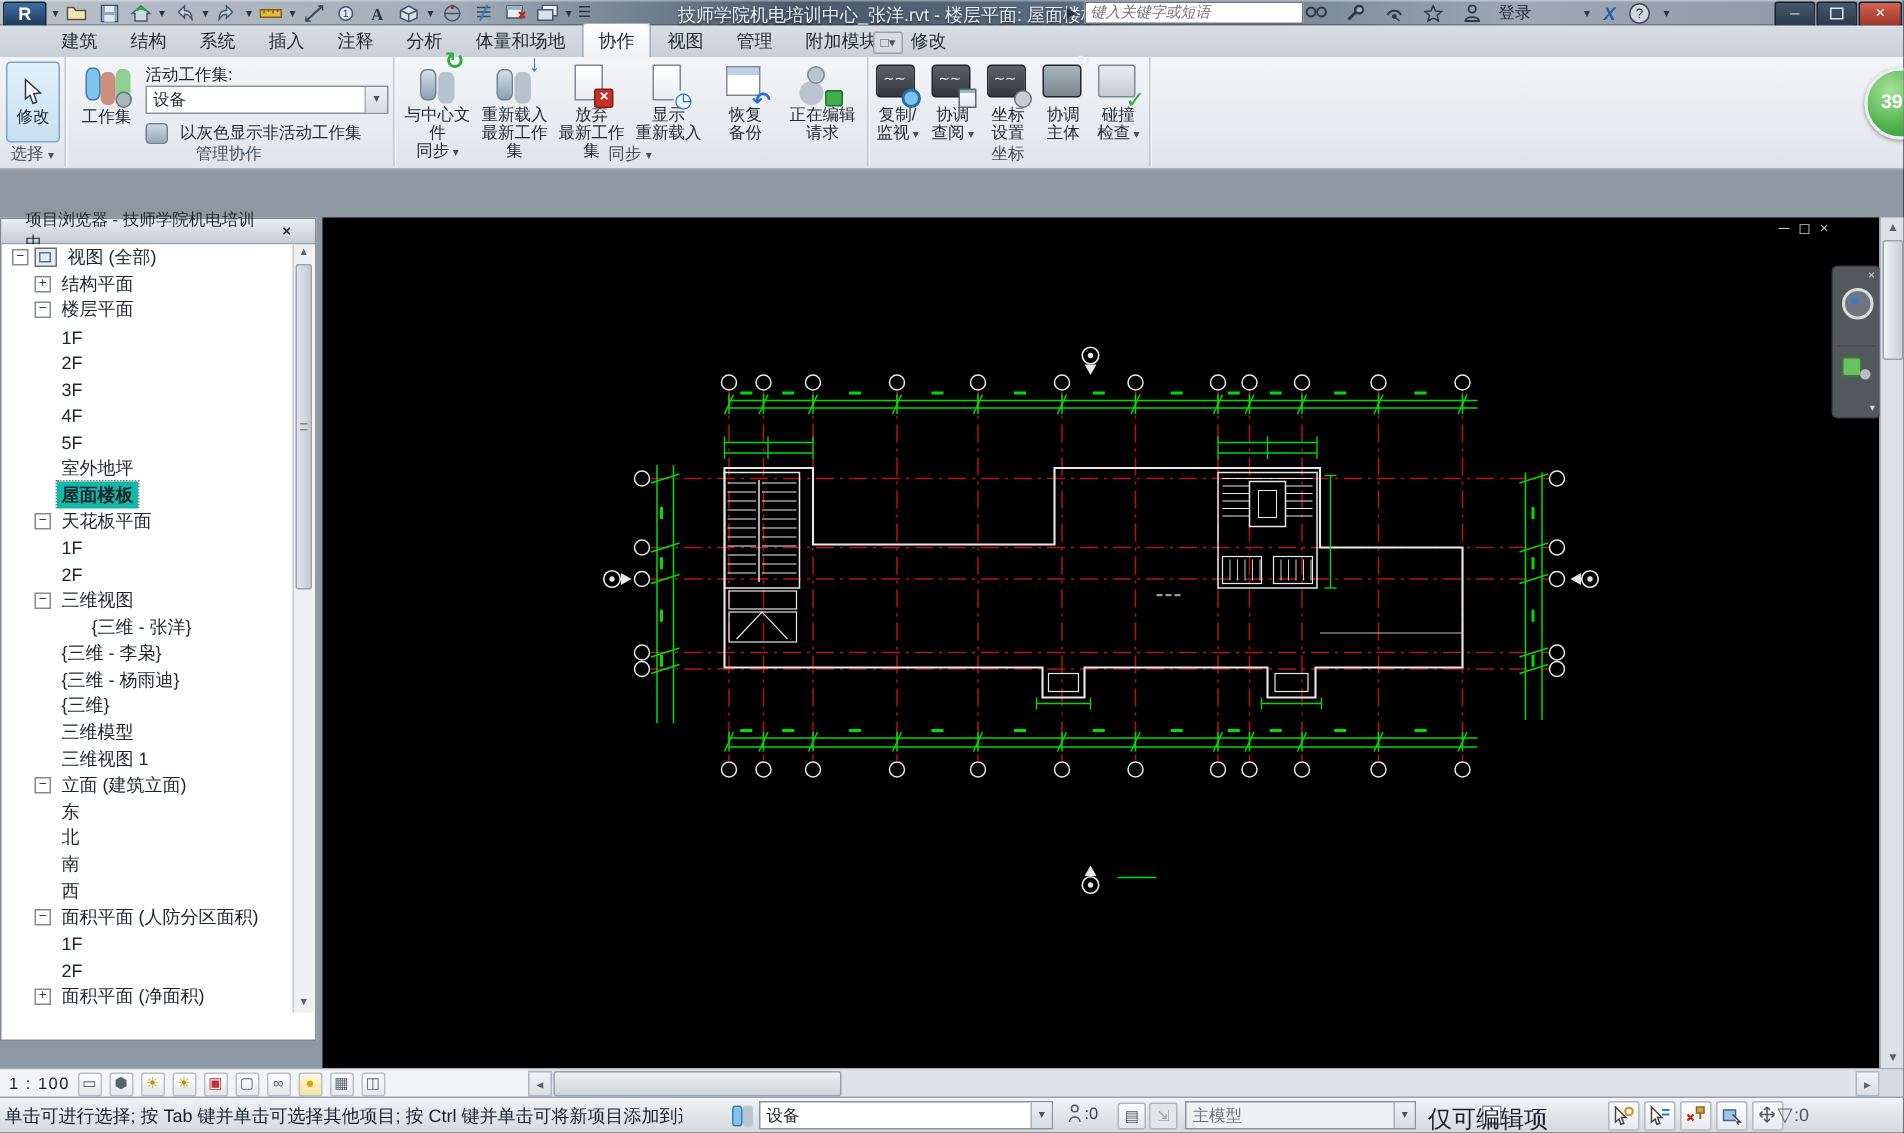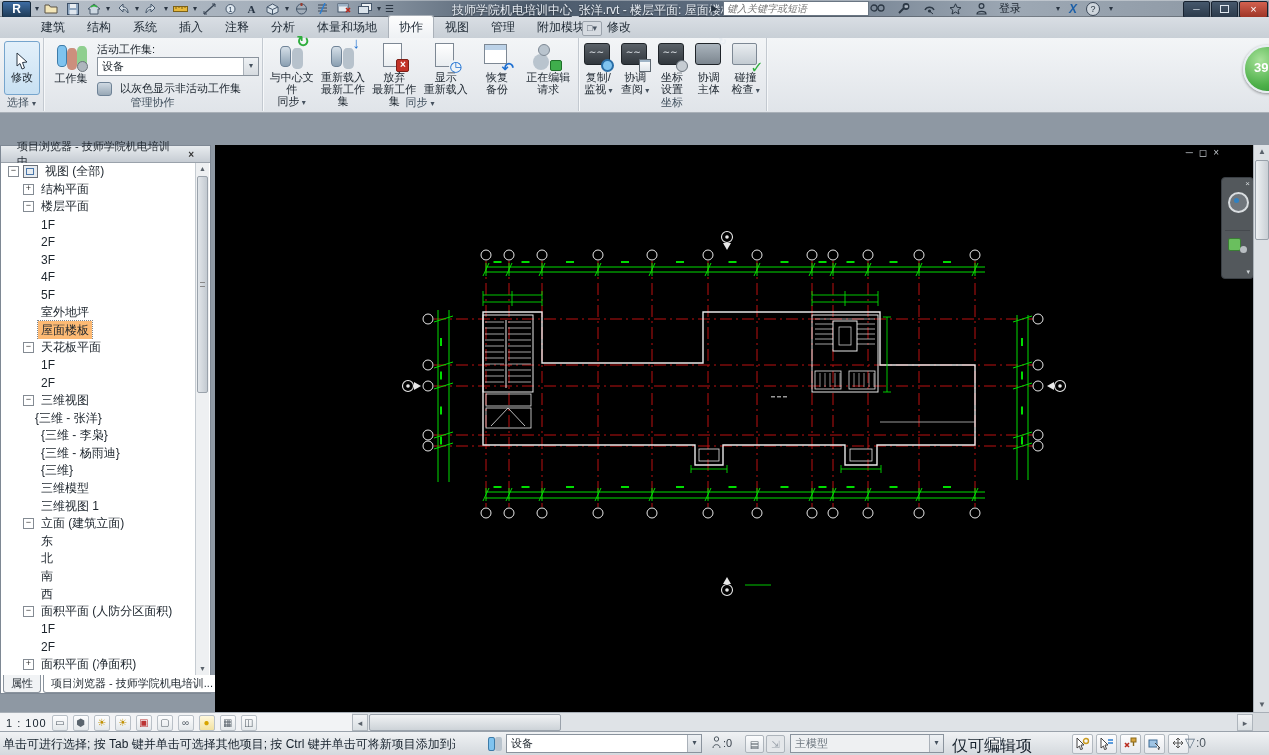--- a/index.html
+++ b/index.html
@@ -94,21 +94,21 @@
     font-size:11px;padding:0 16px;color:#1c242c;justify-content:space-between}
   .btitle .bx{font-size:10px;color:#333;font-weight:bold}
   .tree{position:absolute;left:1px;top:17px;right:14px;bottom:18px;overflow:hidden;background:#fff}
   .tree::before{content:"";position:absolute;left:12px;top:12px;bottom:8px;border-left:1px dotted #9aa0a7}
   .trow{height:17.6px;display:flex;align-items:center;gap:4px;white-space:nowrap;position:relative;background:#fff}
   .expander{width:9px;height:9px;border:1px solid #848b93;background:#fff;font-size:9px;line-height:7px;text-align:center;color:#333;flex:0 0 9px;z-index:1}
   .ticon{display:none;width:13px;height:11px;border:1px solid #6b7078;background:#e8ecf0;position:relative}
   .ticon::after{content:"";position:absolute;left:2px;top:2px;width:6px;height:5px;border:1px solid #4a76a8}
   .trow.hasicon .ticon{display:inline-block}
   .tlabel{font-size:12px;padding:1px 3px}
-  .trow.selected .tlabel{background:#fdba74;font-weight:normal;outline:1px dotted #7b828a}
+  .trow.selected .tlabel{background:#14b8a6;font-weight:bold;outline:1px dotted #7b828a}
   .bscroll{position:absolute;right:1px;top:17px;width:13px;bottom:18px;background:#eef0f2;border-left:1px solid #c6ccd2}
   .bscroll .ar{height:12px;text-align:center;font-size:7px;color:#5a626b;line-height:12px}
   .bscroll .thumb{position:absolute;left:1px;right:1px;top:13px;height:215px;background:linear-gradient(90deg,#e2e6ea,#c3cad1);border:1px solid #9aa2ab;border-radius:2px}
   .bscroll .grip{position:absolute;left:2px;right:2px;top:105px;border-top:1px solid #888;border-bottom:1px solid #888;height:3px}
   .btabs{position:absolute;left:0;bottom:0;height:18px;display:flex;gap:2px;padding-left:2px}
   .btab{border:1px solid #8a939d;border-top:none;background:#f1f3f5;font-size:11px;padding:1px 7px;border-radius:0 0 3px 3px;white-space:nowrap}
   .btab.active{background:#fff;font-weight:normal}
 
   
   .canvas{position:absolute;left:215px;top:145px;width:1038px;height:567px;background:#000;overflow:hidden}
@@ -506,21 +506,21 @@
 
         <span class="tlabel">2F</span>
       </div>
 
       <div class="trow" style="padding-left: 21px;">
         <span class="expander">−</span>
 
         <span class="tlabel">三维视图</span>
       </div>
 
-      <div class="trow" style="padding-left: 30px;">
+      <div class="trow" style="padding-left: 56px;">
 
         <span class="tlabel">{三维 - 张洋}</span>
       </div>
 
       <div class="trow" style="padding-left: 36px;">
 
         <span class="tlabel">{三维 - 李枭}</span>
       </div>
 
       <div class="trow" style="padding-left: 36px;">
@@ -596,25 +596,20 @@
         <span class="tlabel">面积平面 (总建筑面积)</span>
       </div>
     </div>
   <div class="bscroll">
     <div class="ar">▲</div>
     <div class="thumb">
         <div class="grip"></div>
       </div>
     <div class="ar" style="position:absolute;bottom:0;left:0;right:0">▼</div>
   </div>
-  <div class="btabs">
-
-  <div class="btab">属性</div>
-      <div class="btab active">项目浏览器 - 技师学院机电培训...</div>
-    </div>
 </div>
 
 <div class="canvas">
   <svg id="plan" width="1038" height="567">
       <line x1="271" y1="116" x2="271" y2="362" stroke="#bb1111" stroke-width="1" stroke-dasharray="12 4 2 4"></line>
       <line x1="294" y1="116" x2="294" y2="362" stroke="#bb1111" stroke-width="1" stroke-dasharray="12 4 2 4"></line>
       <line x1="327" y1="116" x2="327" y2="362" stroke="#bb1111" stroke-width="1" stroke-dasharray="12 4 2 4"></line>
       <line x1="383" y1="116" x2="383" y2="362" stroke="#bb1111" stroke-width="1" stroke-dasharray="12 4 2 4"></line>
       <line x1="437" y1="116" x2="437" y2="362" stroke="#bb1111" stroke-width="1" stroke-dasharray="12 4 2 4"></line>
       <line x1="493" y1="116" x2="493" y2="362" stroke="#bb1111" stroke-width="1" stroke-dasharray="12 4 2 4"></line>

